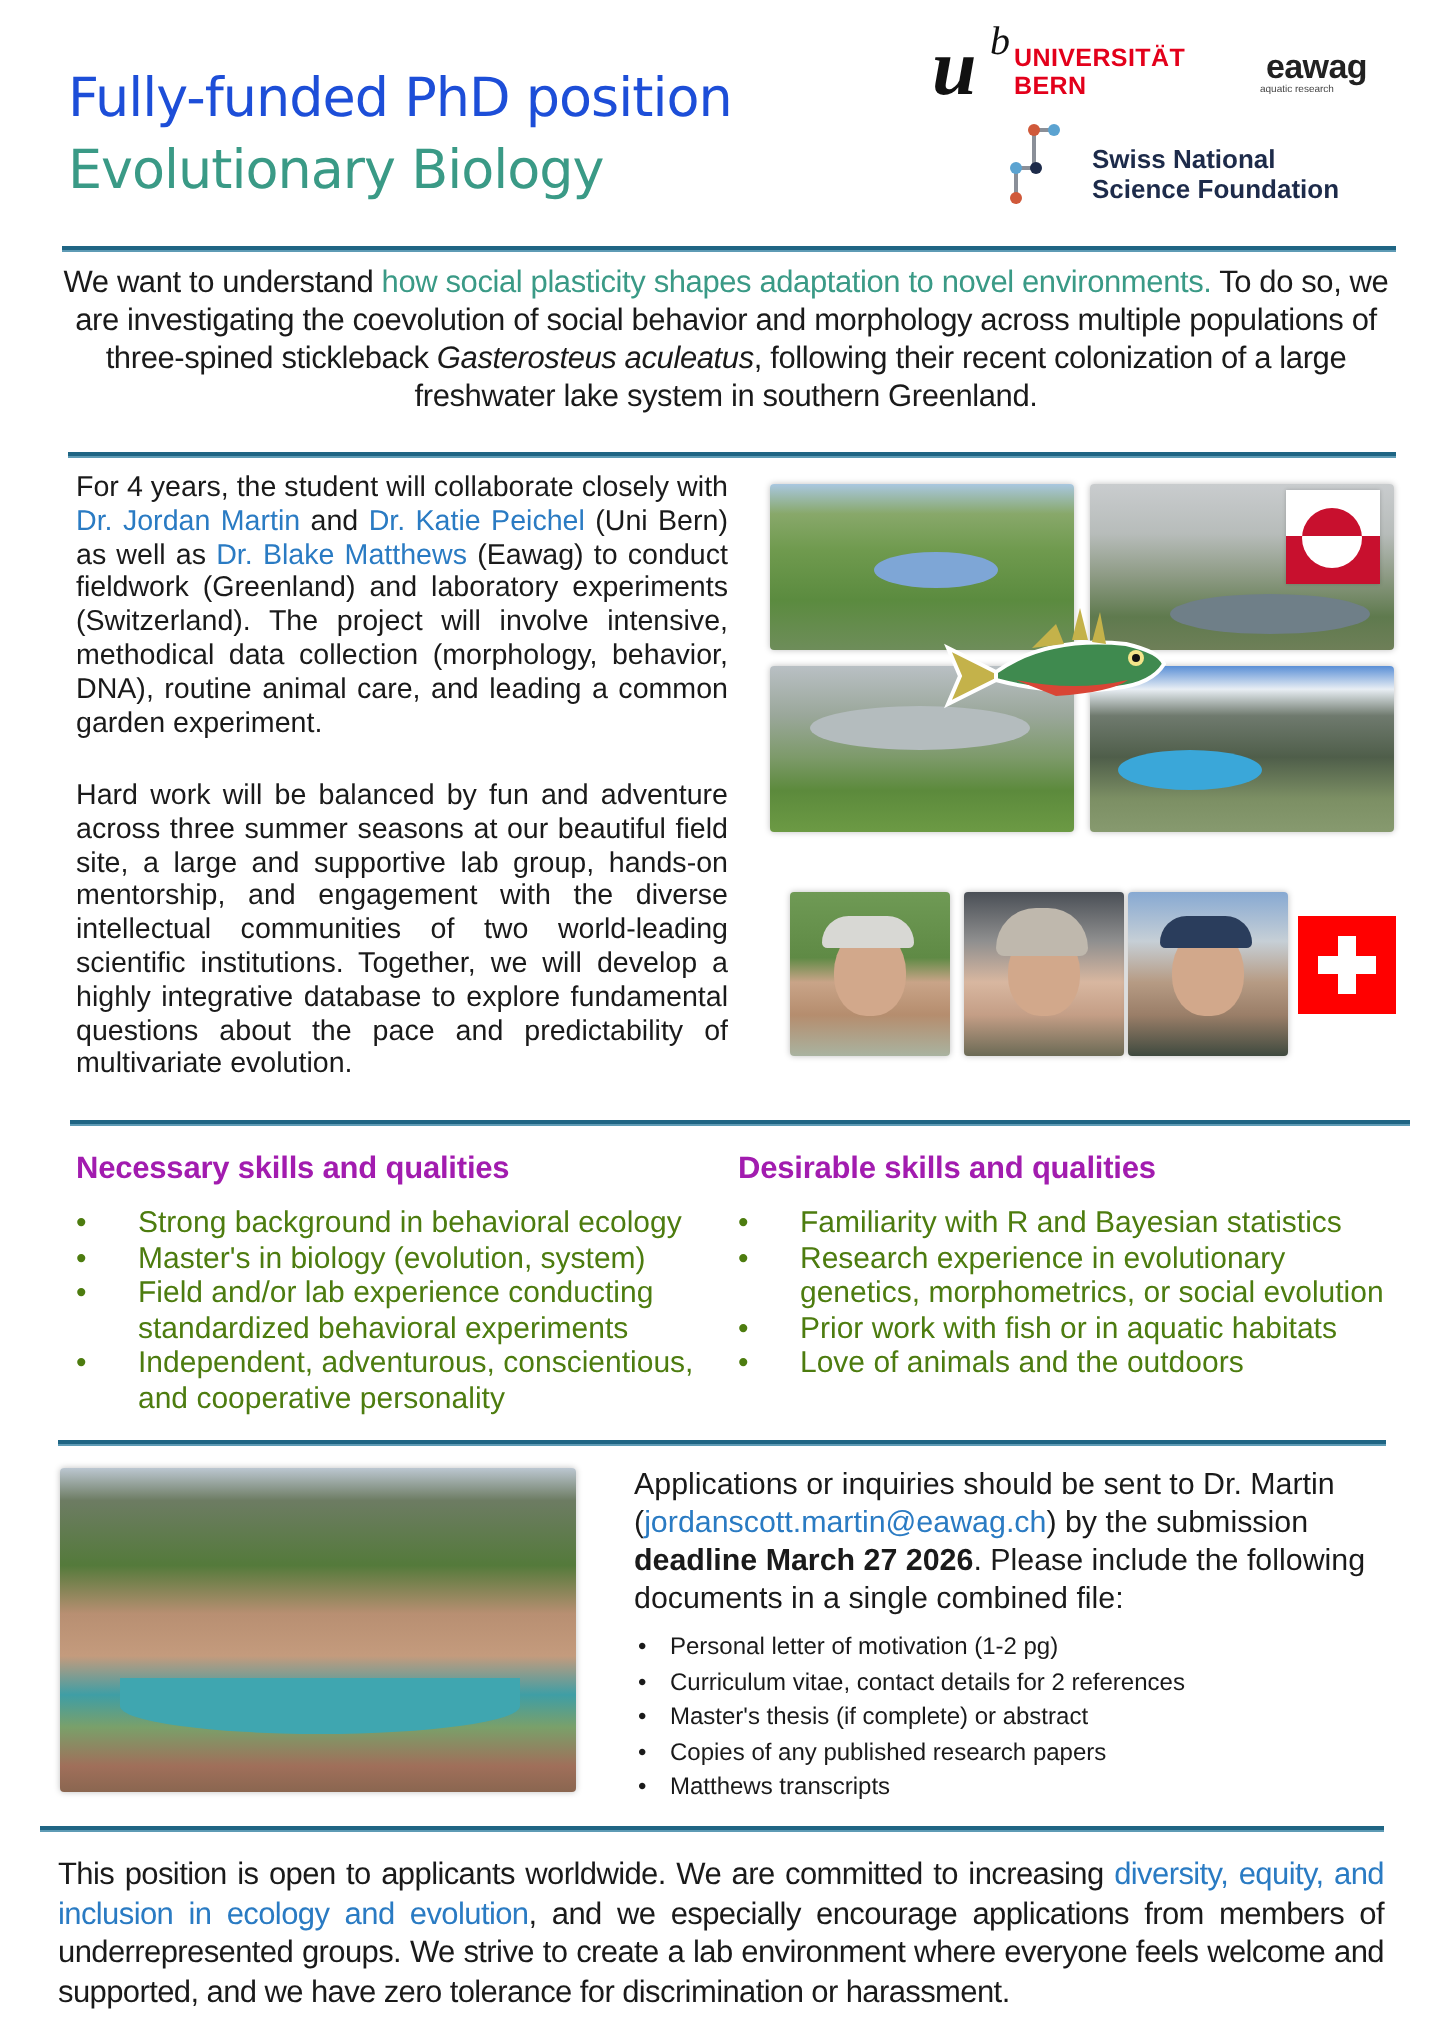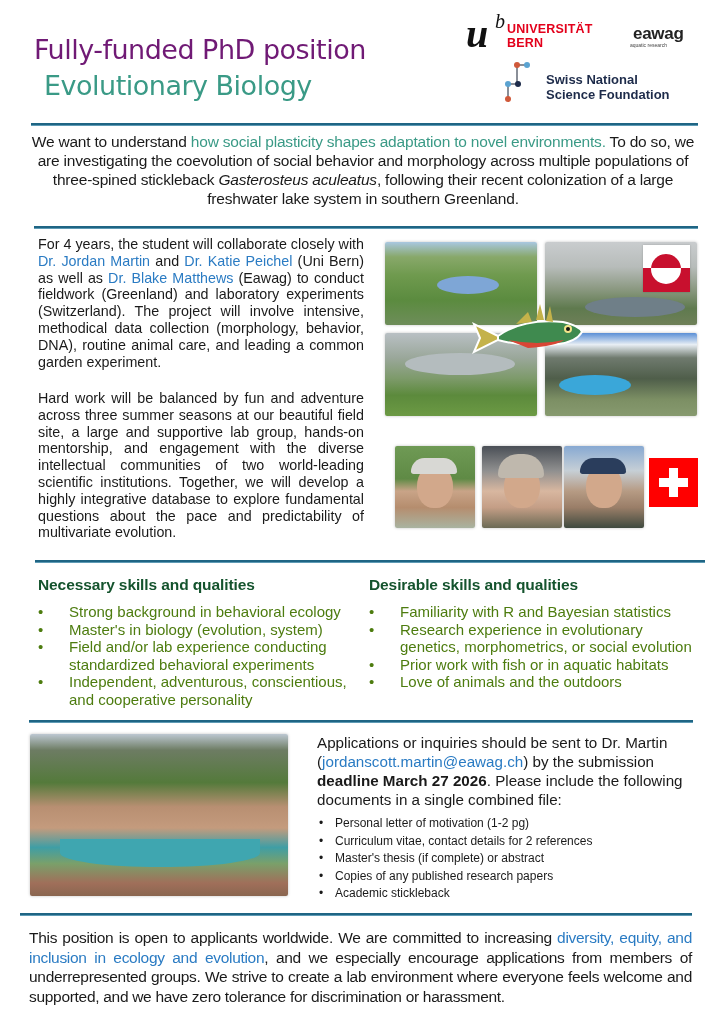--- a/index.html
+++ b/index.html
@@ -1,22 +1,22 @@
 <!DOCTYPE html>
 <html><head>
 <meta charset="utf-8">
 <style>
   * { box-sizing: border-box; margin: 0; padding: 0; }
   html, body { width: 720px; height: 1021px; background: #ffffff; overflow: hidden; }
   body { position: relative; font-family: "Liberation Sans", sans-serif; color: #1a1a1a; }
   .abs { position: absolute; }
 
   
-  .title1 { left: 34px; top: 34px; font-family: "DejaVu Sans", sans-serif; font-size: 27px; color: #701a75; letter-spacing: -0.5px; font-weight: 400; }
-  .title2 { left: 44px; top: 70px; font-family: "DejaVu Sans", sans-serif; font-size: 27px; color: #3a9a86; letter-spacing: -0.5px; }
+  .title1 { left: 34px; top: 34px; font-family: "DejaVu Sans", sans-serif; font-size: 27px; color: #1d4ed8; letter-spacing: -0.5px; font-weight: 400; }
+  .title2 { left: 34px; top: 70px; font-family: "DejaVu Sans", sans-serif; font-size: 27px; color: #3a9a86; letter-spacing: -0.5px; }
 
   
   .unibe-u { left: 466px; top: 14px; font-family: "Liberation Serif", serif; font-style: italic; font-weight: bold; font-size: 40px; color: #111; line-height: 1; }
   .unibe-b { left: 495px; top: 10px; font-family: "Liberation Serif", serif; font-style: italic; font-size: 20px; color: #111; }
   .unibe-name { left: 507px; top: 22px; font-weight: bold; font-size: 12.5px; color: #e3001b; line-height: 14px; letter-spacing: 0.2px; }
   .eawag { left: 633px; top: 24px; font-weight: bold; font-size: 17px; color: #222; letter-spacing: -0.3px; }
   .eawag-sub { left: 630px; top: 42px; font-size: 5px; color: #444; }
   .snsf-mark { left: 504px; top: 62px; width: 30px; height: 42px; }
   .snsf-text { left: 546px; top: 72px; font-weight: bold; font-size: 13px; color: #1d2b4a; line-height: 15px; }
 
@@ -51,21 +51,21 @@
   .p2 { left: 482px; background: linear-gradient(180deg, #4a4f56 0%, #8f8f8f 30%, #d8b7a0 55%, #c49e86 75%, #6b6a55 100%); }
   .p3 { left: 564px; background: linear-gradient(180deg, #87a9d2 0%, #c6cfd6 30%, #b69b84 55%, #9a7e68 75%, #3f4a3f 100%); }
   .face { position: absolute; left: 22px; top: 18px; width: 36px; height: 44px; border-radius: 50% 50% 45% 45%; background: #d2a88b; }
   .cap { position: absolute; left: 16px; top: 12px; width: 46px; height: 16px; border-radius: 20px 20px 4px 4px; }
 
   .flag-ch { left: 649px; top: 458px; width: 49px; height: 49px; background: #ff0000; }
   .flag-ch .h { position: absolute; left: 10px; top: 20px; width: 29px; height: 9px; background: #fff; }
   .flag-ch .v { position: absolute; left: 20px; top: 10px; width: 9px; height: 29px; background: #fff; }
 
   
-  .skills-h { font-weight: bold; font-size: 15.5px; color: #14532d; letter-spacing: -0.1px; }
+  .skills-h { font-weight: bold; font-size: 15.5px; color: #a21caf; letter-spacing: -0.1px; }
   .skill-list { list-style: none; font-size: 15px; line-height: 17.5px; color: #4d7c0f; }
   .skill-list li { position: relative; padding-left: 31px; }
   .skill-list li::before { content: "•"; position: absolute; left: 0; top: 0; }
 
   
   .bern { left: 30px; top: 734px; width: 258px; height: 162px; background: linear-gradient(180deg, #bcc7d1 0%, #6d7c63 10%, #547a3b 30%, #b88f72 45%, #c49b7d 58%, #3f9ea5 70%, #7aa06a 80%, #a06f5a 92%, #8a6650 100%); }
 
   .apply { left: 317px; top: 733px; width: 380px; font-size: 15.2px; line-height: 19px; color: #1a1a1a; }
   .doc-list { list-style: none; font-size: 12px; line-height: 17.5px; color: #1a1a1a; }
   .doc-list li { position: relative; padding-left: 18px; }
@@ -204,21 +204,21 @@
 
 <div class="abs apply">
   <div>
     <span>Applications or inquiries should be sent to Dr. Martin (</span><span class="blue">jordanscott.martin@eawag.ch</span><span>) by the submission </span><b>deadline March 27 2026</b><span>. Please include the following documents in a single combined file:</span>
   </div>
   <ul class="doc-list" style="margin-top:6px;">
     <li>Personal letter of motivation (1-2 pg)</li>
     <li>Curriculum vitae, contact details for 2 references</li>
     <li>Master's thesis (if complete) or abstract</li>
     <li>Copies of any published research papers</li>
-    <li>Academic stickleback</li>
+    <li>Matthews transcripts</li>
   </ul>
 </div>
 
 <div class="abs rule" style="left:20px; top:913px; width:672px;"></div>
 
 <div class="abs closing">
   <span>This position is open to applicants worldwide. We are committed to increasing </span><span class="blue">diversity, equity, and inclusion in ecology and evolution</span><span>, and we especially encourage applications from members of underrepresented groups. We strive to create a lab environment where everyone feels welcome and supported, and we have zero tolerance for discrimination or harassment.</span>
 </div>
 
 </body></html>

